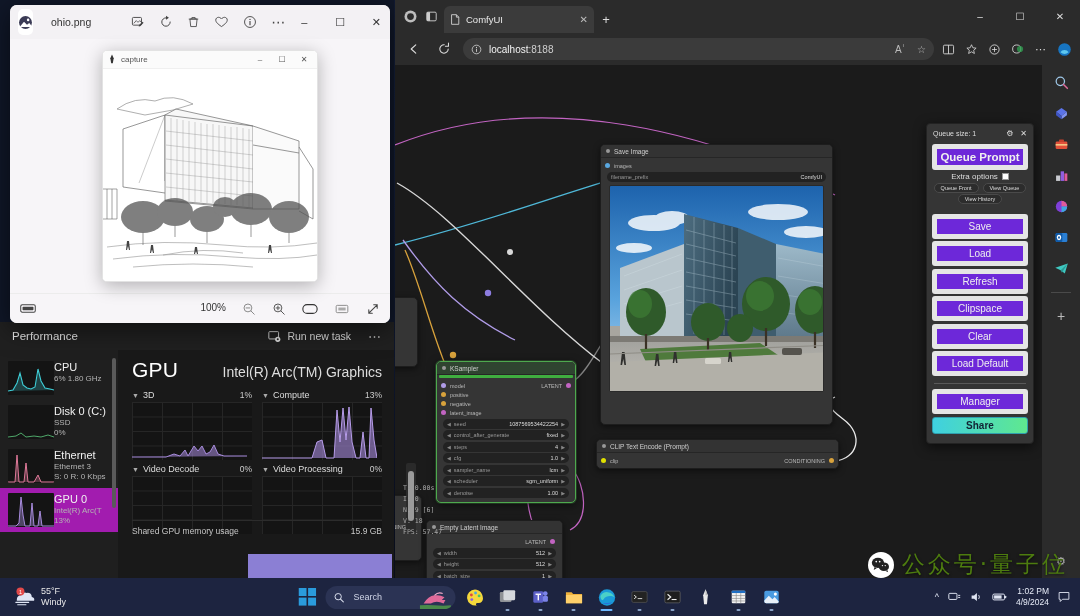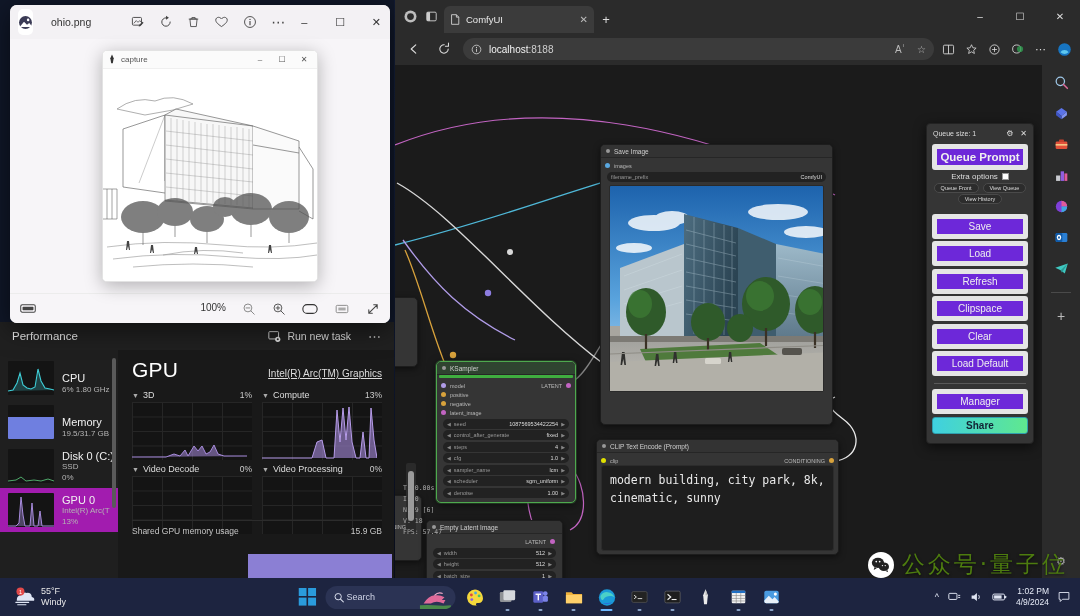--- a/index.html
+++ b/index.html
@@ -21,35 +21,35 @@
                background:#202020; display:flex; align-items:center; padding:0 12px; }
   .tm-header .tm-title { font-size:11.5px; color:#e6e6e6; }
   .tm-header .tm-actions { margin-left:auto; display:flex; align-items:center; gap:17px; }
   .tm-runtask { display:flex; align-items:center; gap:6px; font-size:10.5px; color:#ddd; }
   .tm-dots { font-size:13px; color:#ccc; letter-spacing:1px; }
 
   .tm-body { position:absolute; left:0; top:350px; width:394px; height:228px;
              background:#191919; display:flex; }
   .tm-sidebar { width:118px; height:100%; background:#1f1f1f; position:relative;
                 padding-top:6px; overflow:hidden; }
-  .tm-item { display:flex; gap:8px; padding:5px 6px 5px 8px; align-items:flex-end; }
+  .tm-item { display:flex; padding:5px 6px 5px 8px; align-items:flex-start; }
   .tm-item.active { background:#a21caf; }
   .tm-spark { width:46px; height:34px; background:#141414; border-radius:1px; flex:0 0 auto;
               position:relative; overflow:hidden; }
   .tm-spark svg { position:absolute; inset:0; }
   .tm-meta { min-width:0; }
   .tm-meta .n { font-size:11px; color:#f0f0f0; line-height:1.15; white-space:nowrap; }
   .tm-meta .s { font-size:8px; color:#b4b4b4; line-height:1.3; white-space:nowrap; }
   .tm-scroll { position:absolute; right:2px; top:8px; width:4px; height:150px;
                background:#5a5a5a; border-radius:2px; }
 
   .tm-main { flex:1; padding:8px 12px 0 14px; position:relative; }
   .gpu-head { display:flex; align-items:baseline; }
   .gpu-head .t { font-size:21px; font-weight:300; color:#fff; letter-spacing:.2px; }
-  .gpu-head .d { margin-left:auto; font-size:10px; color:#ddd;text-decoration:underline; }
+  .gpu-head .d { margin-left:auto; font-size:14px; color:#ddd; }
   .gpu-grid { margin-top:8px; display:grid; grid-template-columns:1fr 1fr; gap:4px 10px; }
   .gcell { }
   .gcell .lbl { display:flex; align-items:center; font-size:9px; color:#ddd; }
   .gcell .lbl .chev { margin-right:4px; font-size:7px; color:#aaa; }
   .gcell .lbl .pct { margin-left:auto; font-size:8.5px; color:#ccc; }
   .gcell .plot { height:58px; margin-top:2px; background:#141414;
                  background-image:linear-gradient(#262626 1px, transparent 1px),
                                   linear-gradient(90deg,#262626 1px, transparent 1px);
                  background-size:25% 25%; position:relative; overflow:hidden; }
   .gcell .plot svg { position:absolute; left:0; bottom:0; }
@@ -207,21 +207,21 @@
   
   #taskbar { position:absolute; left:0; bottom:0; width:1080px; height:38px;
              background:#1d2440; display:flex; align-items:center; }
   .tb-weather { display:flex; align-items:center; gap:5px; padding-left:14px; width:300px; }
   .tb-weather .wi { position:relative; width:22px; height:20px; }
   .tb-weather .wtxt { font-size:9px; color:#e8e8e8; line-height:1.25; }
   .tb-center { position:absolute; left:50%; transform:translateX(-50%);
                display:flex; align-items:center; gap:5px; }
   .tb-start { width:26px; height:26px; display:flex; align-items:center; justify-content:center; }
   .tb-search { width:130px; height:23px; background:#2b3354; border-radius:12px;
-               display:flex; align-items:center; padding:0 8px; gap:2px; position:relative;
+               display:flex; align-items:center; padding:0 8px; gap:9px; position:relative;
                overflow:hidden; }
   .tb-search .st { font-size:9px; color:#cfd4e6; }
   .tb-app { width:28px; height:28px; display:flex; align-items:center; justify-content:center;
             position:relative; }
   .tb-app.active::after { content:''; position:absolute; bottom:0px; left:8px; width:12px;
                           height:2px; background:#6fb8ff; border-radius:1px; }
   .tb-app.run::after { content:''; position:absolute; bottom:0px; left:12px; width:4px;
                        height:2px; background:#8aa3c8; border-radius:1px; }
   .tb-tray { position:absolute; right:10px; display:flex; align-items:center; gap:9px; }
   .tb-tray .ti { font-size:9px; color:#dfe4f2; }
@@ -270,38 +270,39 @@
             </svg>
           </div>
           <div class="tm-meta">
             <div class="n">CPU</div>
             <div class="s">6%  1.80 GHz</div>
           </div>
         </div>
         <div class="tm-item">
           <div class="tm-spark">
             <svg width="46" height="34" viewBox="0 0 46 34" preserveAspectRatio="none">
-              <rect x="0" y="12" width="46" height="22" fill="#6f7fe0"></rect>
-            </svg>
-          </div>
-          <div class="tm-meta">
-            <div class="n">Memory</div>
-            <div class="s">19.5/31.7 GB</div>
-          </div>
-        </div>
-        <div class="tm-item">
-          <div class="tm-spark">
-            <svg width="46" height="34" viewBox="0 0 46 34" preserveAspectRatio="none">
               <polyline points="0,32 8,31 13,28 18,32 26,31 33,32 40,30 46,32" fill="none" stroke="#4fa86a" stroke-width="1"></polyline>
             </svg>
           </div>
           <div class="tm-meta">
             <div class="n">Disk 0 (C:)</div>
             <div class="s">SSD</div>
             <div class="s">0%</div>
+          </div>
+        </div>
+        <div class="tm-item">
+          <div class="tm-spark">
+            <svg width="46" height="34" viewBox="0 0 46 34" preserveAspectRatio="none">
+              <polyline points="0,33 7,33 9,6 11,33 16,33 18,14 20,33 26,33 30,26 33,33 46,33" fill="rgba(224,122,154,.3)" stroke="#e07a9a" stroke-width="1"></polyline>
+            </svg>
+          </div>
+          <div class="tm-meta">
+            <div class="n">Ethernet</div>
+            <div class="s">Ethernet 3</div>
+            <div class="s">S: 0 R: 0 Kbps</div>
           </div>
         </div>
         <div class="tm-item active">
           <div class="tm-spark">
             <svg width="46" height="34" viewBox="0 0 46 34" preserveAspectRatio="none">
               <polyline points="0,33 8,33 11,30 13,4 15,22 17,33 22,33 24,10 26,33 30,33 32,18 34,33 46,33" fill="rgba(167,139,220,.4)" stroke="#a78bdc" stroke-width="1"></polyline>
             </svg>
           </div>
           <div class="tm-meta">
             <div class="n">GPU 0</div>
@@ -805,21 +806,20 @@
           </div>
           <div class="nb" style="position:relative;">
             <div class="slot">
                 <span class="sd" style="background:#e0e000"></span>
               <span class="sl">clip</span>
               </div>
             <div class="slot out" style="position:absolute;right:4px;top:3px;">
               <span class="sl">CONDITIONING</span>
               <span class="sd" style="background:#d8a23c"></span>
               </div>
-            <div class="textbox" style="height:86px;">modern building, city park, 8k, cinematic, sunny</div>
           </div>
         </div>
 
         <div class="node" id="node-latent">
           <div class="nh">
             <span class="dot"></span>
             <span class="nt">Empty Latent Image</span>
           </div>
           <div class="nb">
             <div class="slot out" style="padding-right:3px;">

